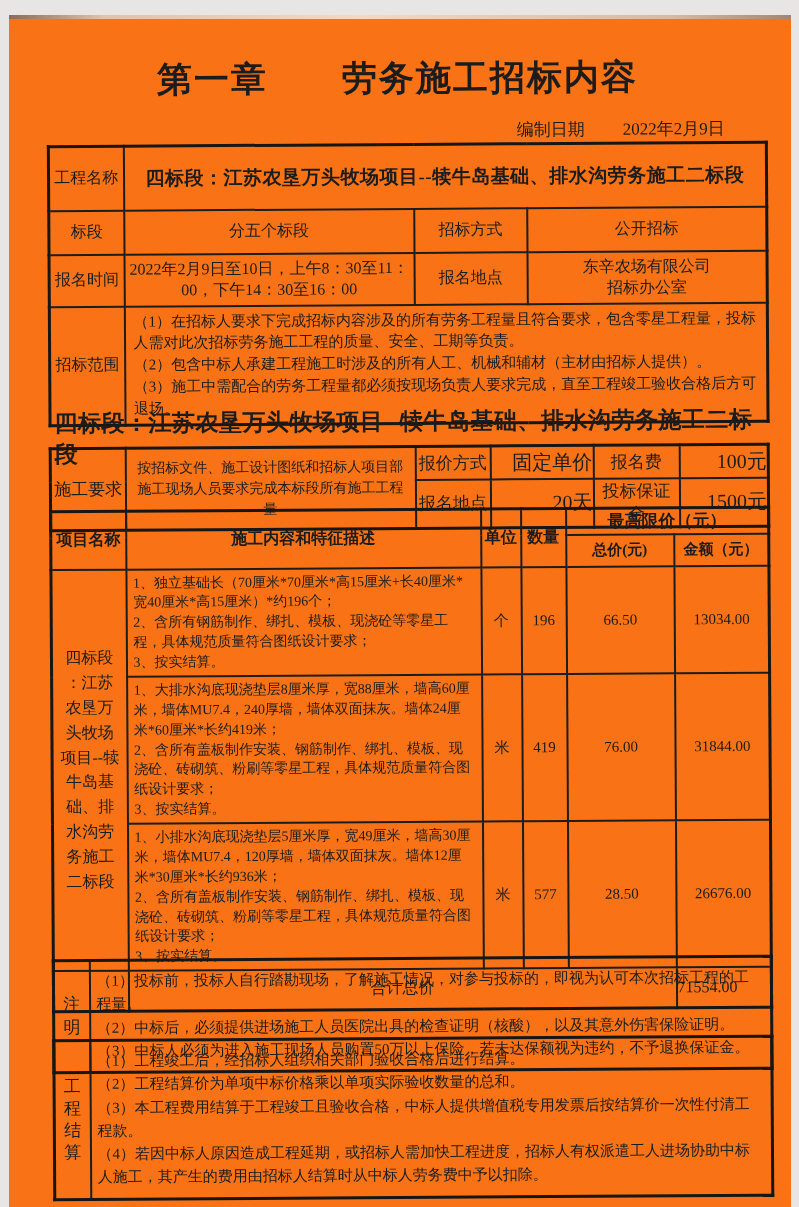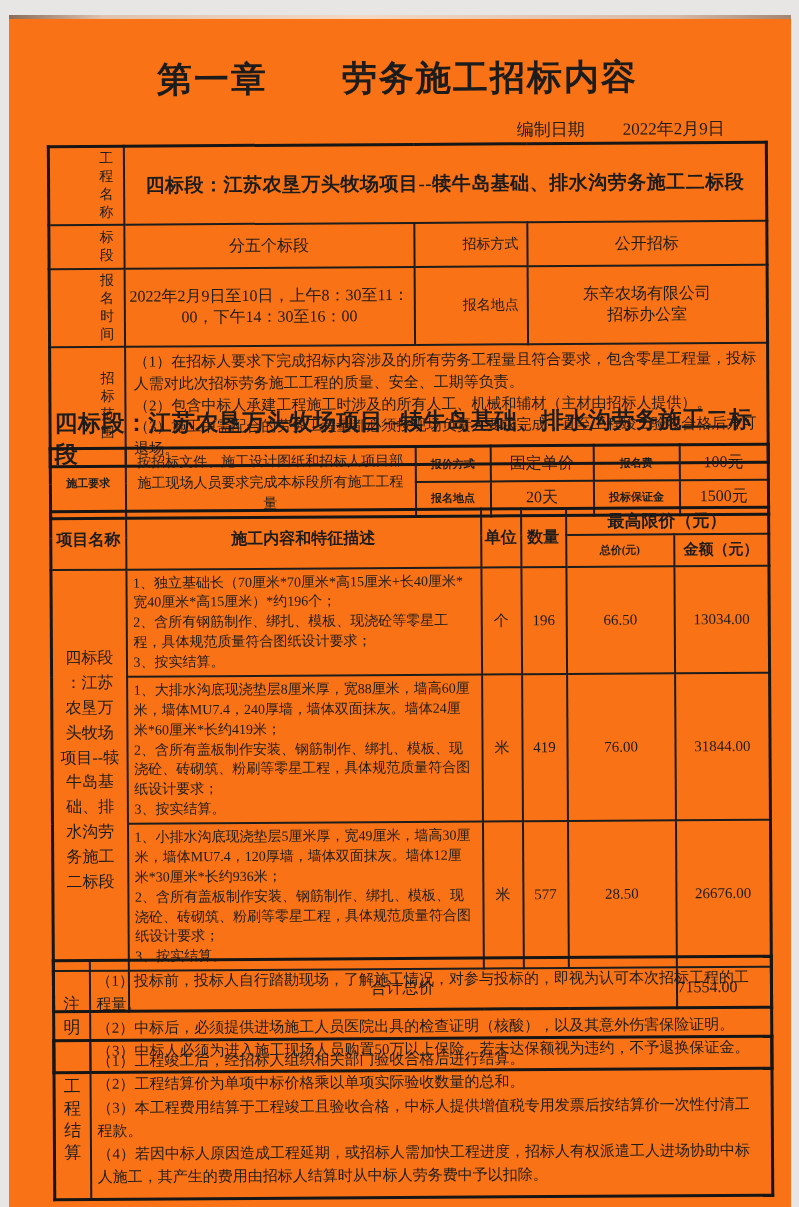--- a/index.html
+++ b/index.html
@@ -25,35 +25,35 @@
     display:flex; gap:38px; font-size:17px;
   }
 
   table { border-collapse:collapse; table-layout:fixed; }
   td { border:2px solid #1d1d1d; overflow:hidden; }
   .tbl { position:absolute; left:40px; width:718px; border:3px solid #161616; }
 
   
   .t1 { top:128px; }
   .t1 td { text-align:center; vertical-align:middle; font-size:16px; padding:2px 4px; }
-  .t1 .lbl { font-size:14px;padding-left:44px; }
+  .t1 .lbl { font-size:16px; }
   .t1 .proj { font-size:19px; font-weight:bold; letter-spacing:0.5px; }
   .t1 .scope { text-align:left; font-size:15px; line-height:1.45; padding:4px 8px; }
 
   
   .heading2 {
     position:absolute; top:391px; left:46px; width:716px;
     font-size:23px; font-weight:bold; letter-spacing:0.5px;
   }
 
   
   .t2a { top:430px; }
   .t2a td { text-align:center; vertical-align:middle; height:33px; }
-  .t2a .lbl { font-size:11px; font-weight:bold; }
-  .t2a .val { font-size:16px; }
+  .t2a .lbl { font-size:17px; font-weight:normal; }
+  .t2a .val { font-size:20px;text-align:right; }
   .t2a .req-val { font-size:14px; line-height:1.5; padding:2px 6px; }
 
   
   .t2b { top:493px; }
   .t2b td { vertical-align:middle; }
   .t2b .hdr { text-align:center; font-size:16px; font-weight:bold; }
   .t2b .hdr-big { text-align:center; font-size:17px; font-weight:bold; height:26px; }
   .t2b .item-name { text-align:center; font-size:16px; line-height:1.55; padding:2px 5px; line-break:anywhere; }
   .t2b .desc { text-align:left; font-size:14px; line-height:1.42; padding:3px 6px; vertical-align:middle; }
   .t2b .num { text-align:center; font-size:15px; }
@@ -159,21 +159,21 @@
         </colgroup>
       <tbody>
           <tr>
         <td class="hdr" rowspan="2">项目名称</td>
         <td class="hdr" rowspan="2">施工内容和特征描述</td>
         <td class="hdr" rowspan="2">单位</td>
         <td class="hdr" rowspan="2">数量</td>
         <td class="hdr-big" colspan="2">最高限价（元）</td>
       </tr>
       <tr style="height:32px">
-        <td class="hdr" style="font-size:11px">总价(元)</td>
+        <td class="hdr" style="font-size:15px">总价(元)</td>
         <td class="hdr" style="font-size:15px">金额（元）</td>
       </tr>
       <tr style="height:97px">
         <td class="item-name" rowspan="3">四标段：江苏农垦万头牧场项目--犊牛岛基础、排水沟劳务施工二标段</td>
         <td class="desc">
           <div>1、独立基础长（70厘米*70厘米*高15厘米+长40厘米*宽40厘米*高15厘米）*约196个；</div>
           <div>2、含所有钢筋制作、绑扎、模板、现浇砼等零星工程，具体规范质量符合图纸设计要求；</div>
           <div>3、按实结算。</div>
         </td>
         <td class="num">个</td>

